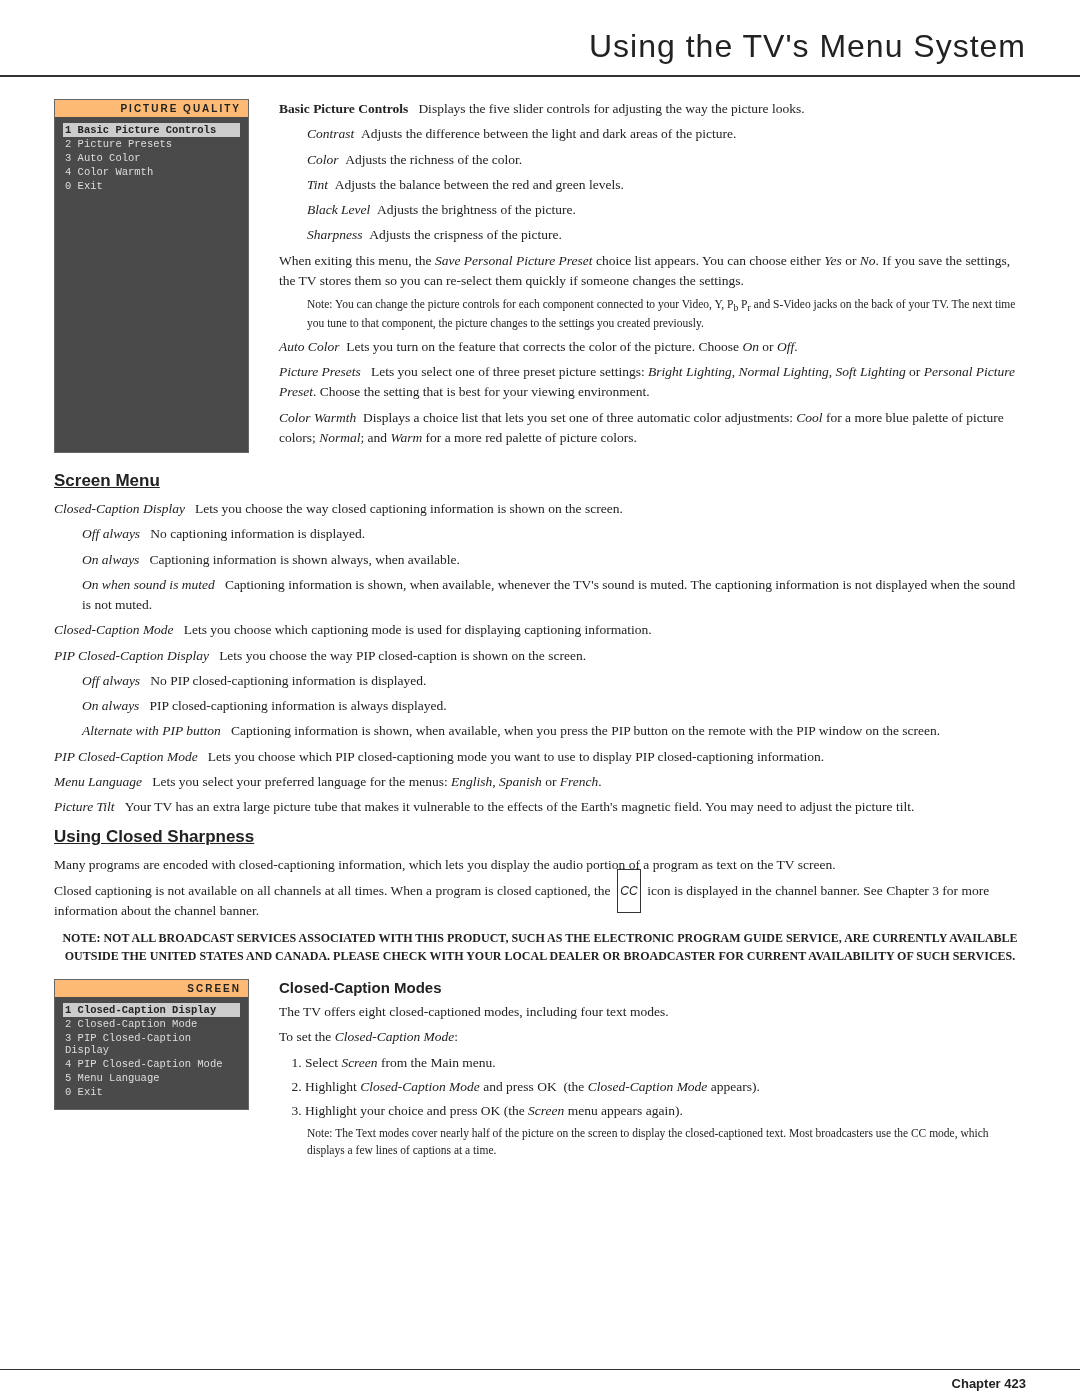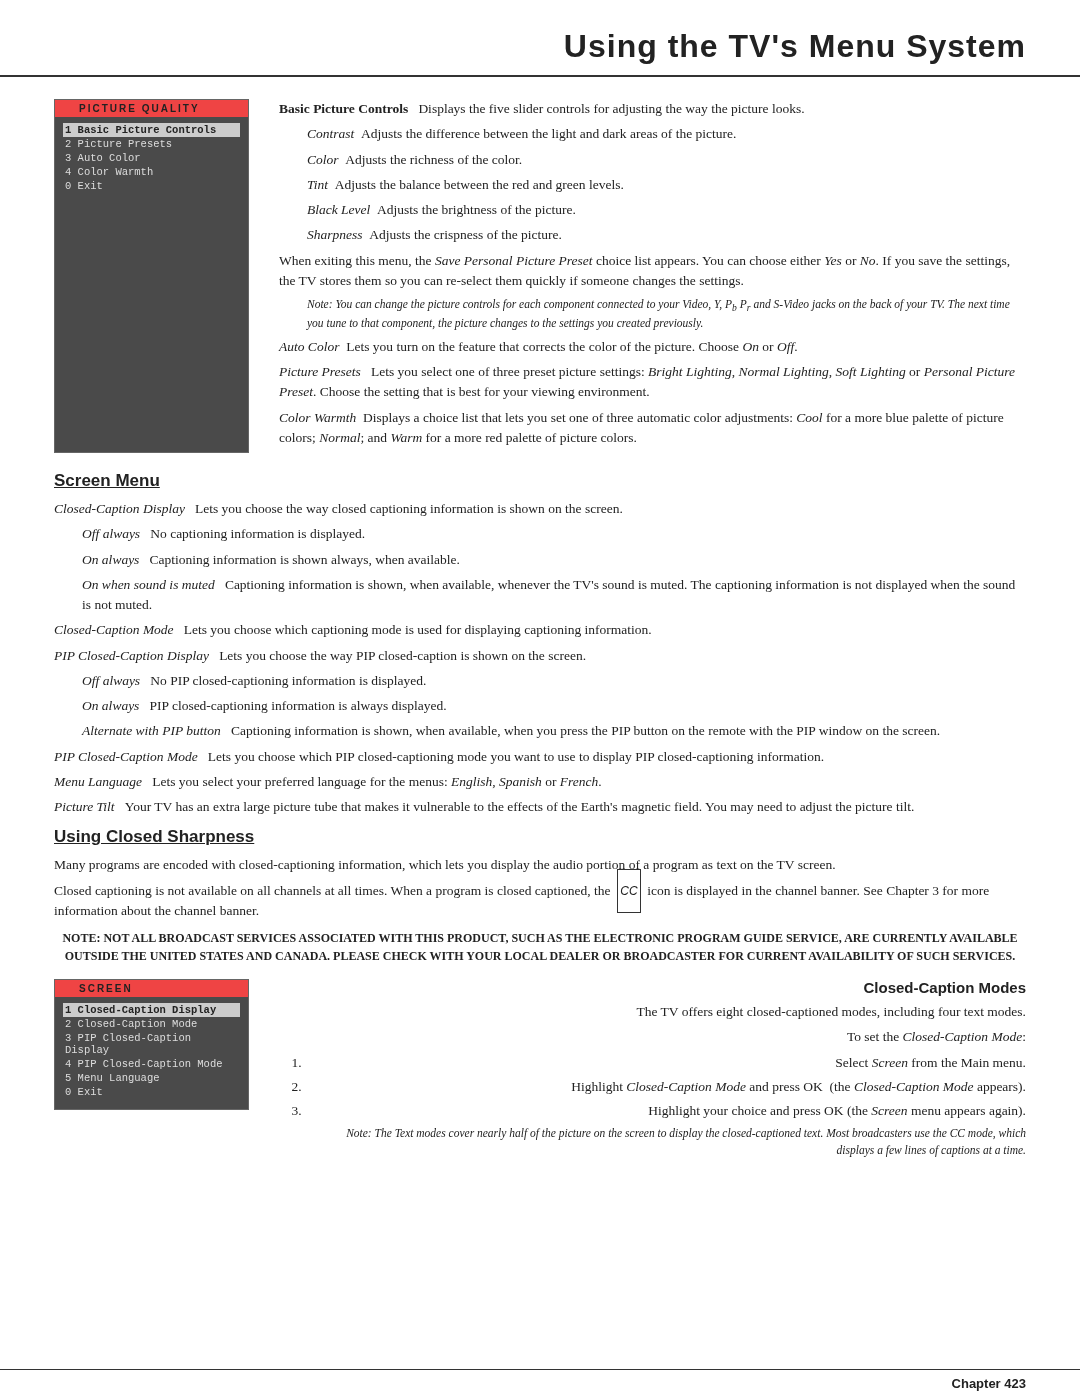--- a/index.html
+++ b/index.html
@@ -15,21 +15,21 @@
 
     
     .page-header {
       text-align: right;
       padding: 28px 54px 10px 54px;
       border-bottom: 2px solid #333;
       margin-bottom: 22px;
     }
     .page-header h1 {
       font-size: 32px;
-      font-weight: bold;
+      font-weight: normal;
       font-family: Arial, sans-serif;
       letter-spacing: 1px;
     }
 
     
     .main-content {
       padding: 0 54px;
     }
 
     
@@ -43,24 +43,24 @@
     .tv-menu-box {
       width: 195px;
       min-width: 195px;
       border: 1px solid #666;
       background: #4a4a4a;
       padding: 0;
       font-family: 'Courier New', monospace;
       font-size: 11px;
     }
     .tv-menu-title-bar {
-      background: #ef4444;
+      background: #fdba74;
       color: #222;
-      text-align: left;
-      padding: 3px 24px;
+      text-align: right;
+      padding: 3px 7px;
       font-size: 10px;
       letter-spacing: 2px;
       font-weight: bold;
       font-family: Arial, sans-serif;
     }
     .tv-menu-items {
       padding: 6px 8px 10px 8px;
       color: #ddd;
     }
     .tv-menu-item {
@@ -90,21 +90,20 @@
 
     p { margin-bottom: 5px; line-height: 1.5; }
 
     .term-bold { font-weight: bold; }
     .term-italic { font-style: italic; }
 
     .indent { margin-left: 28px; }
 
     .note-small {
       font-size: 11.5px;
-      font-style: italic;
       margin-left: 28px;
       margin-bottom: 5px;
       line-height: 1.45;
     }
 
     
     .screen-section {
       margin-top: 10px;
       margin-bottom: 10px;
     }
@@ -135,21 +134,20 @@
       border: 1px solid #666;
       background: #4a4a4a;
       padding: 0;
       font-family: 'Courier New', monospace;
       font-size: 11px;
       height: fit-content;
     }
 
     .cc-modes-content {
       flex: 1;
-      text-align: right;
     }
 
     .cc-modes-heading {
       font-size: 15px;
       font-weight: bold;
       font-family: Arial, sans-serif;
       margin-bottom: 6px;
     }
 
     ol {

